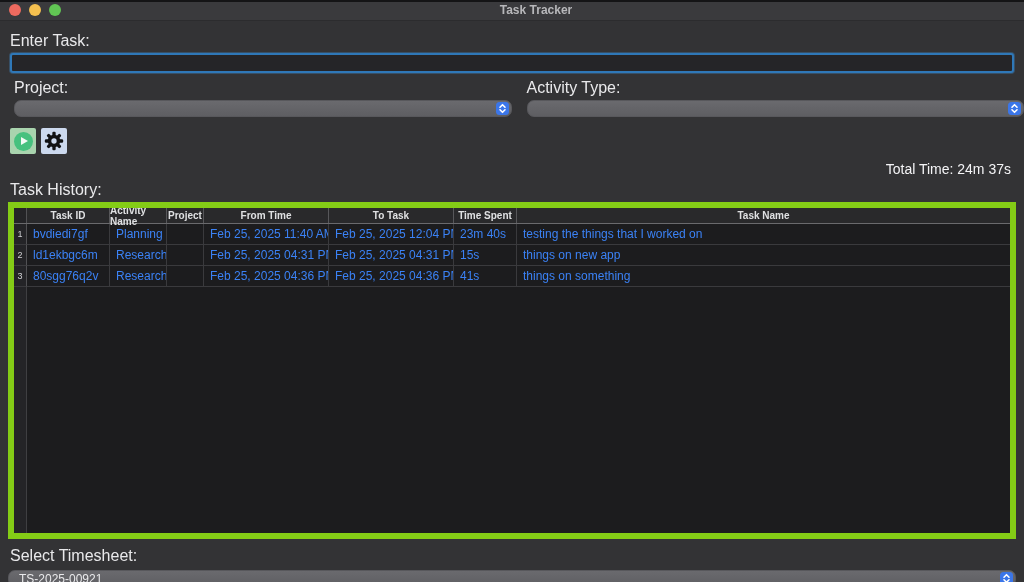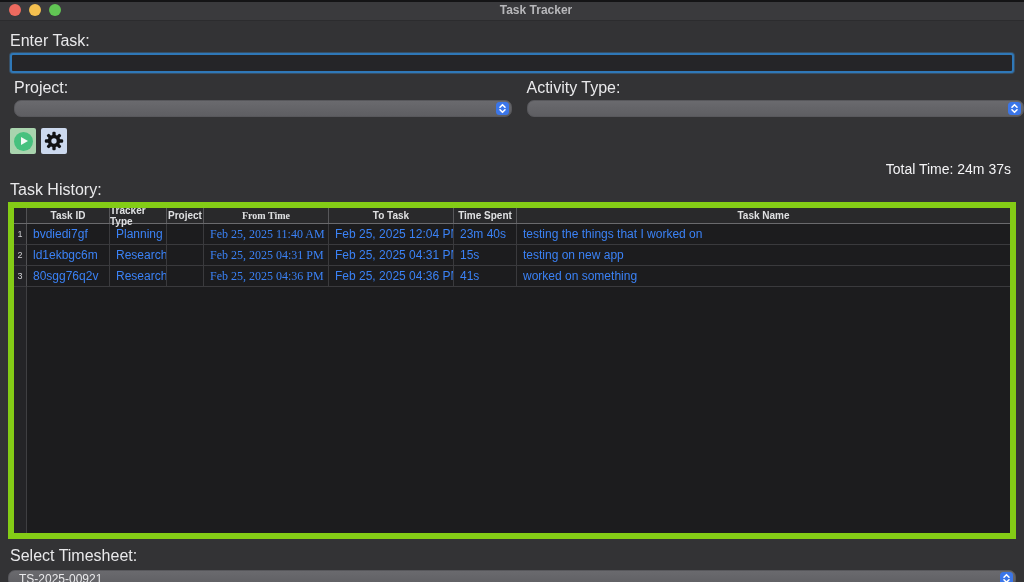--- a/index.html
+++ b/index.html
@@ -91,21 +91,21 @@
   .td {
     font-size:12px; color:#3b82f6; display:flex; align-items:center;
     padding-left:6px; border-right:1px solid #3a3a3d; border-bottom:1px solid #3a3a3d;
     white-space:nowrap; overflow:hidden;
   }
   .c-num  { flex:0 0 13px; padding-left:0; justify-content:center;
             background:#242427; border-right:1px solid #515154; font-size:9px; color:#cfcfd2; }
   .c-id   { flex:0 0 83px; }
   .c-act  { flex:0 0 57px; }
   .c-proj { flex:0 0 37px; }
-  .c-from { flex:0 0 125px;font-family:Liberation Serif, serif; }
+  .c-from { flex:0 0 125px; }
   .c-to   { flex:0 0 125px; }
   .c-spent{ flex:0 0 63px; }
   .c-name { flex:1 1 auto; border-right:none; }
   .filler { flex:1 1 auto; display:flex; }
   .filler-gutter { flex:0 0 13px; background:#242427; border-right:1px solid #3f3f42; }
   .filler-rest { flex:1; background:#1c1c1e; }
 
   .lbl-timesheet { margin:8px 0 0 10px; }
   .combo-bottom { margin:5px 8px 0 8px; }
 </style>
@@ -177,21 +177,21 @@
   <span>Total Time:</span>
   <span>24m 37s</span>
 </div>
 
 <div class="label lbl-history">Task History:</div>
 
 <div class="table-wrap">
   <div class="trow thead">
     <div class="th c-num"></div>
     <div class="th c-id">Task ID</div>
-    <div class="th c-act">Tracker Type</div>
+    <div class="th c-act">Activity Name</div>
     <div class="th c-proj">Project</div>
     <div class="th c-from">From Time</div>
     <div class="th c-to">To Task</div>
     <div class="th c-spent">Time Spent</div>
     <div class="th c-name">Task Name</div>
   </div>
 
   <div class="trow tbody-row">
     <div class="td c-num">1</div>
     <div class="td c-id">bvdiedi7gf</div>
@@ -204,32 +204,32 @@
   </div>
 
   <div class="trow tbody-row">
     <div class="td c-num">2</div>
     <div class="td c-id">ld1ekbgc6m</div>
     <div class="td c-act">Research</div>
     <div class="td c-proj"></div>
     <div class="td c-from">Feb 25, 2025 04:31 PM</div>
     <div class="td c-to">Feb 25, 2025 04:31 PM</div>
     <div class="td c-spent">15s</div>
-    <div class="td c-name">testing on new app</div>
+    <div class="td c-name">things on new app</div>
   </div>
 
   <div class="trow tbody-row">
     <div class="td c-num">3</div>
     <div class="td c-id">80sgg76q2v</div>
     <div class="td c-act">Research</div>
     <div class="td c-proj"></div>
     <div class="td c-from">Feb 25, 2025 04:36 PM</div>
     <div class="td c-to">Feb 25, 2025 04:36 PM</div>
     <div class="td c-spent">41s</div>
-    <div class="td c-name">worked on something</div>
+    <div class="td c-name">things on something</div>
   </div>
 
   <div class="filler">
     <div class="filler-gutter"></div>
     <div class="filler-rest"></div>
   </div>
 </div>
 
 <div class="label lbl-timesheet">Select Timesheet:</div>
 <div class="combo combo-bottom">

